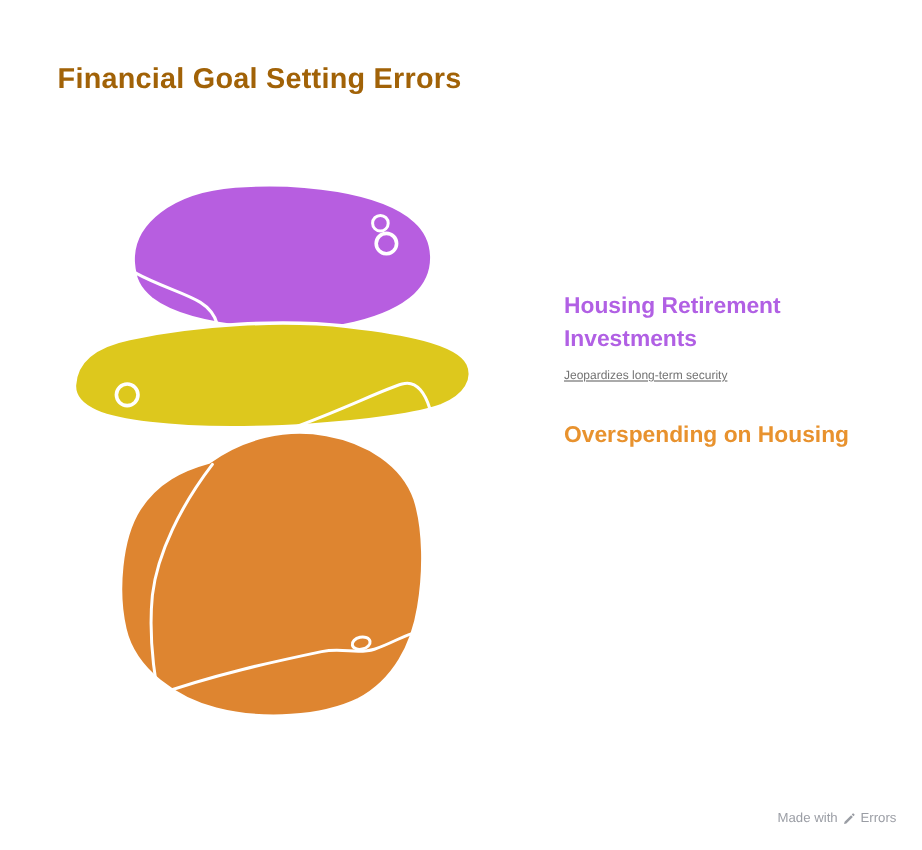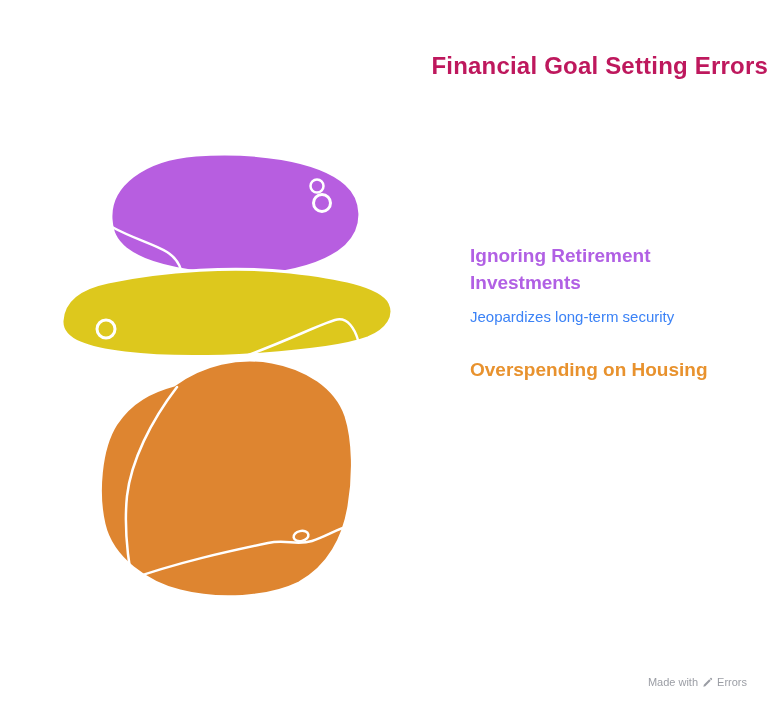--- a/index.html
+++ b/index.html
@@ -10,25 +10,26 @@
     width: 768px;
     height: 708px;
     background: #ffffff;
     overflow: hidden;
   }
   .title {
     position: absolute;
     top: 52px;
     left: 0;
     width: 100%;
-    text-align: right;
+    text-align: left;
     font-size: 24px;
     font-weight: bold;
     letter-spacing: 0.2px;
-    color: #be185d;
+    color: #a16207;
+    padding-left: 48px;
   }
   .stones-svg {
     position: absolute;
     left: 0;
     top: 0;
     width: 768px;
     height: 708px;
   }
   .legend {
     position: absolute;
@@ -39,25 +40,26 @@
   .legend-item { margin-bottom: 37px; }
   .item-title {
     font-size: 19px;
     font-weight: bold;
     line-height: 1.4;
     max-width: 218px;
     margin-bottom: 11px;
   }
   .item-title.one-line { white-space: nowrap; max-width: none; }
   .item-desc {
-    font-size: 15px;
-    color: #3b82f6;
+    font-size: 10px;
+    color: #737373;
     white-space: nowrap;
     line-height: 1.3;
     margin-bottom: 0;
+    text-decoration: underline;
   }
   .legend-item.gap-lg { margin-bottom: 30px; }
   .watermark {
     position: absolute;
     right: 21px;
     bottom: 20px;
     display: flex;
     align-items: center;
     gap: 4px;
     font-size: 11px;
@@ -96,21 +98,21 @@
       <path class="stone-body" d="M 174,385 C 203,364 238,356 272,362 C 306,368 336,387 346,416 C 354,441 354,477 349,506 C 344,537 329,567 299,583 C 268,598 219,601 180,591 C 148,583 112,559 104,524 C 97,494 100,449 116,424 C 131,401 152,391 174,385 Z" fill="#de8530"></path>
       <path class="stone-line" d="M 177,387 C 151,421 131,461 127,496 C 124,526 128,562 134,591"></path>
       <path class="stone-line" d="M 125,581 C 178,562 230,551 268,543 C 287,539 296,546 312,541 C 327,536 339,528 347,527"></path>
       <ellipse class="stone-hole" stroke-width="2.5" cx="301" cy="536" rx="7.5" ry="5" transform="rotate(-12 301 536)"></ellipse>
     </g>
   </svg>
 
   <div class="legend">
 
     <div class="legend-item gap-lg">
-      <div class="item-title" style="color: rgb(177, 96, 228);">Ignoring Retirement Investments</div>
+      <div class="item-title" style="color: rgb(177, 96, 228);">Housing Retirement Investments</div>
       <div class="item-desc">Jeopardizes long-term security</div>
     </div>
 
 
     <div class="legend-item">
       <div class="item-title one-line" style="color: rgb(232, 146, 46);">Overspending on Housing</div>
     </div>
 
   </div>
 

